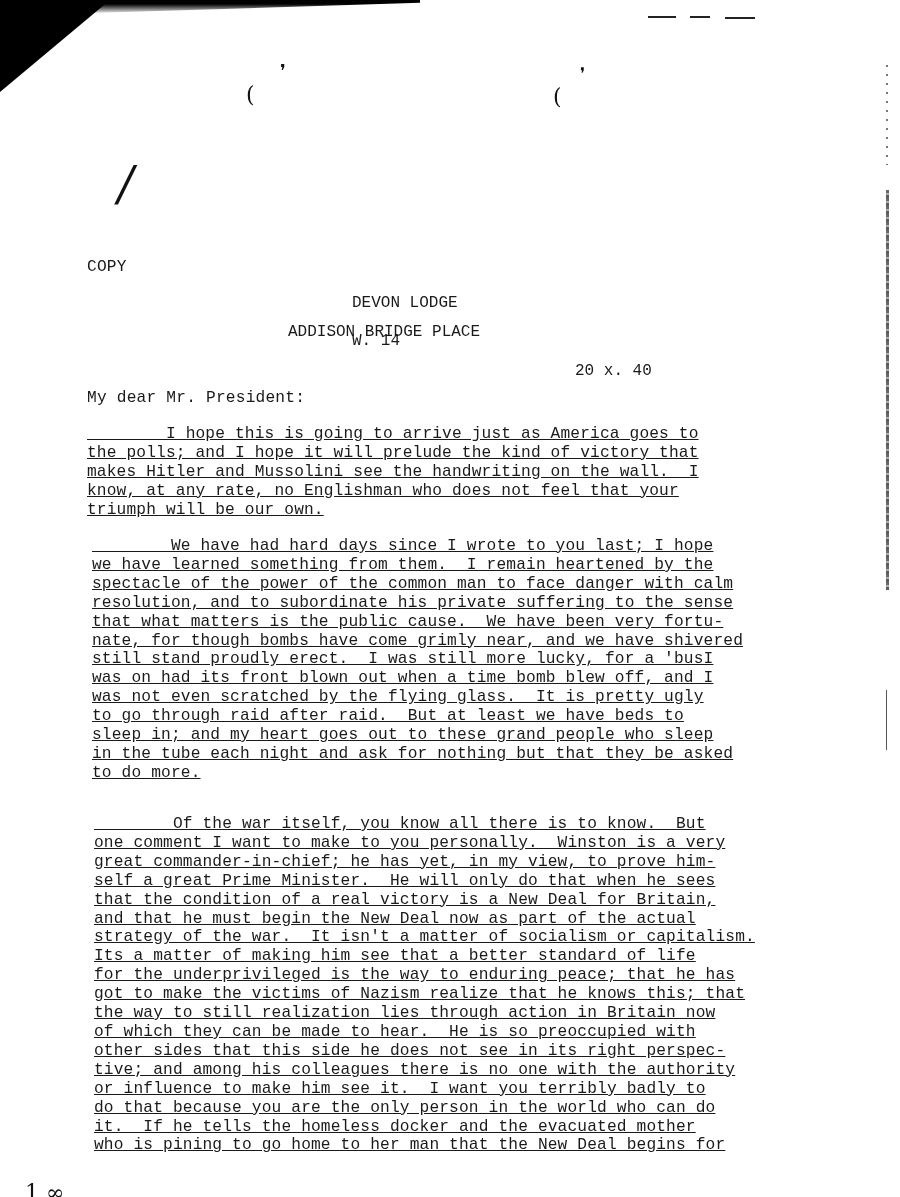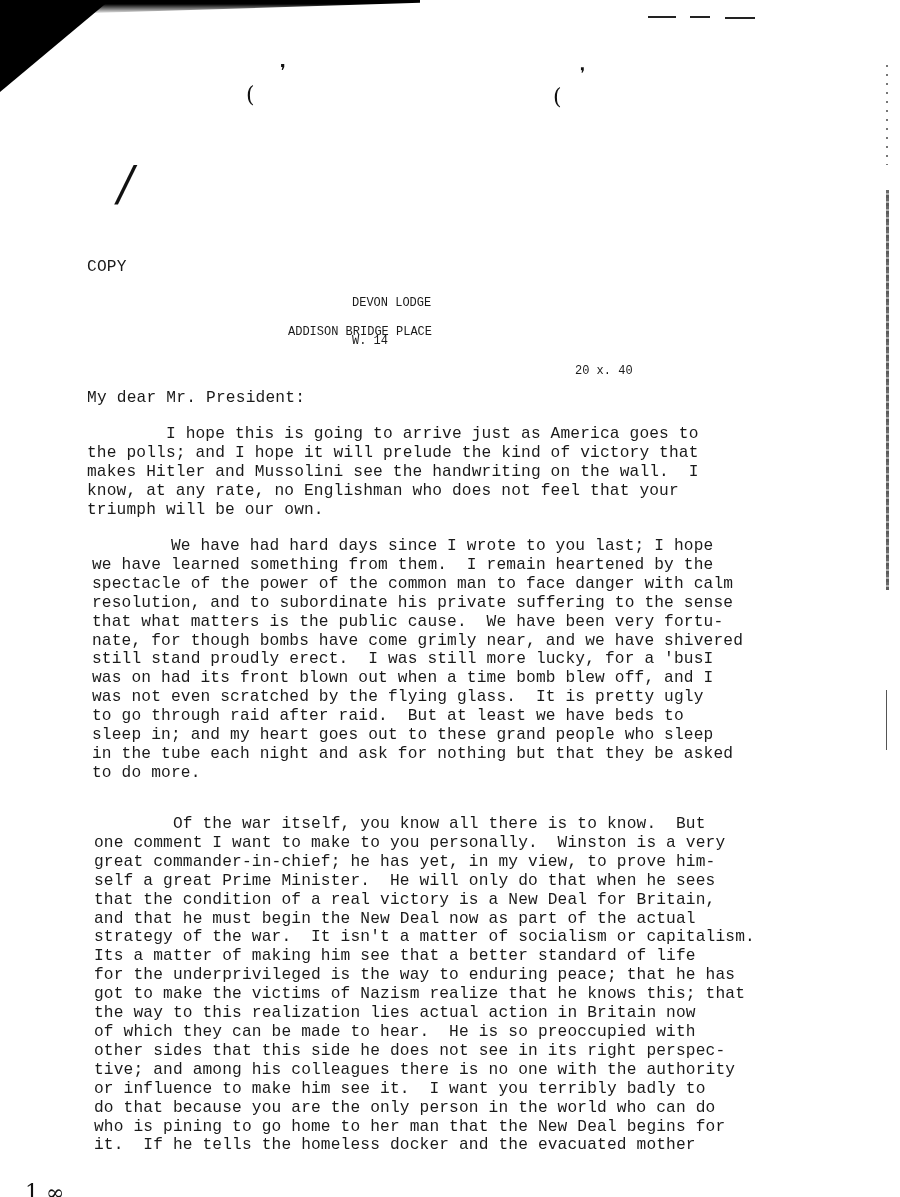--- a/index.html
+++ b/index.html
@@ -15,24 +15,24 @@
   .dash { position:absolute; height:2px; background:#222; }
   .mark { position:absolute; font-family:"DejaVu Serif",serif; color:#111; }
   .edge { position:absolute; left:886px; top:190px; width:3px; height:400px;
     background:repeating-linear-gradient(to bottom,#444 0 3px,#999 3px 5px,#333 5px 8px); opacity:.8; }
   .edge2 { position:absolute; left:886px; top:65px; width:2px; height:100px;
     background:repeating-linear-gradient(to bottom,#777 0 2px,transparent 2px 9px); }
   .edge3 { position:absolute; left:886px; top:690px; width:1px; height:60px; background:#555; }
   .t { position:absolute; font-size:16.2px; line-height:19px; white-space:pre; letter-spacing:0.2px;text-align:right; }
   .copy { left:87px; top:258px; }
   .addr { position:absolute; top:294px; width:900px; }
-  .addr div { position:absolute; white-space:pre; font-size:12px; line-height:19px; }
+  .addr div { position:absolute; white-space:pre; font-size:16px; line-height:19px; }
   .salut { left:87px; top:389px; }
   .para { position:absolute; left:95px; width:760px; }
-  .para .ln { display:block; white-space:pre; font-size:16.2px; line-height:18.9px; letter-spacing:0.15px; }
+  .para .ln { display:block; white-space:pre; font-size:16.2px; line-height:18.9px; letter-spacing:0.15px;text-decoration:underline; }
   .footmark { position:absolute; left:25px; top:1180px; font-family:"DejaVu Serif",serif; font-size:22px; color:#111; }
 </style>
 </head>
 <body>
 
 <div class="corner"></div>
 <div class="topbar"></div>
 <div class="dash" style="left:648px;top:16px;width:28px;"></div>
 <div class="dash" style="left:690px;top:16px;width:20px;"></div>
 <div class="dash" style="left:725px;top:17px;width:30px;"></div>
@@ -84,23 +84,23 @@
   <span class="ln">        Of the war itself, you know all there is to know.  But</span>
   <span class="ln">one comment I want to make to you personally.  Winston is a very</span>
   <span class="ln">great commander-in-chief; he has yet, in my view, to prove him-</span>
   <span class="ln">self a great Prime Minister.  He will only do that when he sees</span>
   <span class="ln">that the condition of a real victory is a New Deal for Britain,</span>
   <span class="ln">and that he must begin the New Deal now as part of the actual</span>
   <span class="ln">strategy of the war.  It isn't a matter of socialism or capitalism.</span>
   <span class="ln">Its a matter of making him see that a better standard of life</span>
   <span class="ln">for the underprivileged is the way to enduring peace; that he has</span>
   <span class="ln">got to make the victims of Nazism realize that he knows this; that</span>
-  <span class="ln">the way to this realization lies actual action in Britain now</span>
+  <span class="ln">the way to still realization lies through action in Britain now</span>
   <span class="ln">of which they can be made to hear.  He is so preoccupied with</span>
   <span class="ln">other sides that this side he does not see in its right perspec-</span>
   <span class="ln">tive; and among his colleagues there is no one with the authority</span>
   <span class="ln">or influence to make him see it.  I want you terribly badly to</span>
   <span class="ln">do that because you are the only person in the world who can do</span>
+  <span class="ln">it.  If he tells the homeless docker and the evacuated mother</span>
   <span class="ln">who is pining to go home to her man that the New Deal begins for</span>
-  <span class="ln">it.  If he tells the homeless docker and the evacuated mother</span>
 </div>
 
 <div class="footmark">1 ∞</div>
 
 </body></html>

